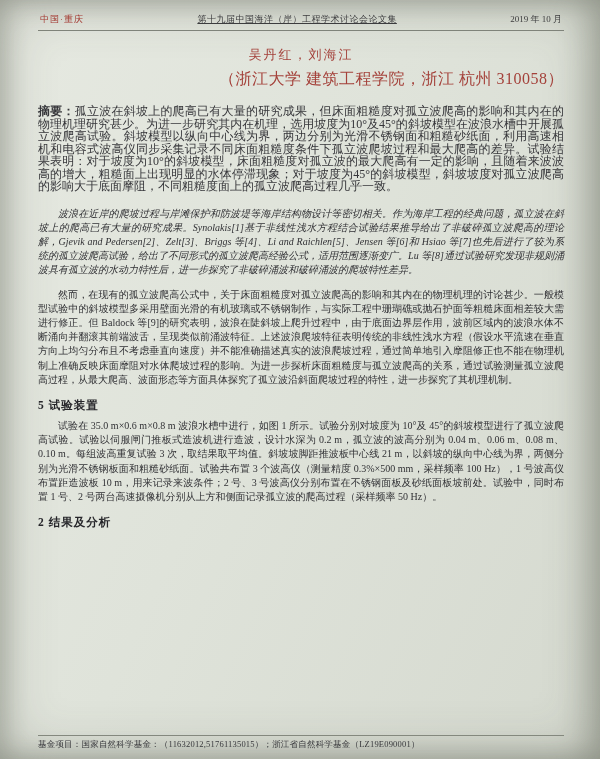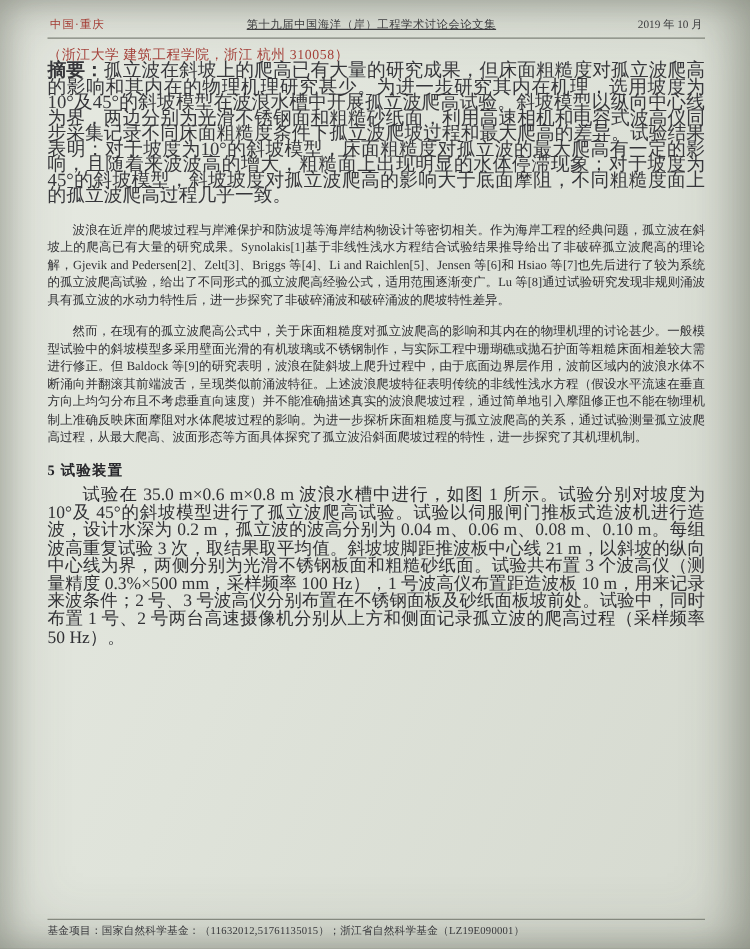--- a/index.html
+++ b/index.html
@@ -46,29 +46,29 @@
   }
   .authors {
     margin-top: 15px;
     text-align: center;
     font-size: 13px;
     color: #a4413a;
     letter-spacing: 2px;
   }
   .affiliation {
     margin-top: 5px;
-    text-align: left;
-    font-size: 11px;
+    text-align: right;
+    font-size: 16px;
     color: #a4413a;
     letter-spacing: 0.5px;
   }
 
   .abstract {
-    margin-top: 0;
-    font-size: 15px;
+    margin-top: 15px;
+    font-size: 12px;
     line-height: 12.5px;
     text-align: justify;
     color: #36363a;
   }
   .abstract .lbl { font-weight: bold; }
   .keywords {
     margin-top: 3px;
     font-size: 9px;
     line-height: 12.5px;
     color: #36363a;
@@ -77,33 +77,33 @@
 
   .body-p {
     margin: 0;
     margin-top: 10px;
     font-size: 10px;
     line-height: 14.2px;
     text-align: justify;
     text-indent: 2em;
     color: #303034;
   }
-  .body-p.first { margin-top: 14px; }
+  .body-p.first { margin-top: 14px; font-style: italic; }
 
   .sec-head {
     margin-top: 11px;
     font-size: 11.5px;
     font-weight: bold;
     letter-spacing: 1px;
     color: #26262a;
   }
   .sec-body {
     margin: 0;
     margin-top: 6px;
-    font-size: 14px;
+    font-size: 10px;
     line-height: 14.2px;
     text-align: justify;
     text-indent: 2em;
     color: #303034;
     font-family: Liberation Serif, serif;
   }
 
   .footer {
     position: absolute;
     left: 38px;
@@ -132,34 +132,36 @@
 
 <div class="page">
 
   <div class="hdr">
     <span class="left">中国·重庆</span>
     <span class="center">第十九届中国海洋（岸）工程学术讨论会论文集</span>
     <span class="right">2019 年 10 月</span>
   </div>
 
 
+  <div class="authors">吴丹红，刘海江</div>
 
   <div class="affiliation">（浙江大学 建筑工程学院，浙江 杭州 310058）</div>
 
   <div class="abstract">
     <span class="lbl">摘要：</span><span>孤立波在斜坡上的爬高已有大量的研究成果，但床面粗糙度对孤立波爬高的影响和其内在的物理机理研究甚少。为进一步研究其内在机理，选用坡度为10°及45°的斜坡模型在波浪水槽中开展孤立波爬高试验。斜坡模型以纵向中心线为界，两边分别为光滑不锈钢面和粗糙砂纸面，利用高速相机和电容式波高仪同步采集记录不同床面粗糙度条件下孤立波爬坡过程和最大爬高的差异。试验结果表明：对于坡度为10°的斜坡模型，床面粗糙度对孤立波的最大爬高有一定的影响，且随着来波波高的增大，粗糙面上出现明显的水体停滞现象；对于坡度为45°的斜坡模型，斜坡坡度对孤立波爬高的影响大于底面摩阻，不同粗糙度面上的孤立波爬高过程几乎一致。</span>
   </div>
 
 
   <p class="body-p first">波浪在近岸的爬坡过程与岸滩保护和防波堤等海岸结构物设计等密切相关。作为海岸工程的经典问题，孤立波在斜坡上的爬高已有大量的研究成果。Synolakis[1]基于非线性浅水方程结合试验结果推导给出了非破碎孤立波爬高的理论解，Gjevik and Pedersen[2]、Zelt[3]、Briggs 等[4]、Li and Raichlen[5]、Jensen 等[6]和 Hsiao 等[7]也先后进行了较为系统的孤立波爬高试验，给出了不同形式的孤立波爬高经验公式，适用范围逐渐变广。Lu 等[8]通过试验研究发现非规则涌波具有孤立波的水动力特性后，进一步探究了非破碎涌波和破碎涌波的爬坡特性差异。</p>
 
   <p class="body-p">然而，在现有的孤立波爬高公式中，关于床面粗糙度对孤立波爬高的影响和其内在的物理机理的讨论甚少。一般模型试验中的斜坡模型多采用壁面光滑的有机玻璃或不锈钢制作，与实际工程中珊瑚礁或抛石护面等粗糙床面相差较大需进行修正。但 Baldock 等[9]的研究表明，波浪在陡斜坡上爬升过程中，由于底面边界层作用，波前区域内的波浪水体不断涌向并翻滚其前端波舌，呈现类似前涌波特征。上述波浪爬坡特征表明传统的非线性浅水方程（假设水平流速在垂直方向上均匀分布且不考虑垂直向速度）并不能准确描述真实的波浪爬坡过程，通过简单地引入摩阻修正也不能在物理机制上准确反映床面摩阻对水体爬坡过程的影响。为进一步探析床面粗糙度与孤立波爬高的关系，通过试验测量孤立波爬高过程，从最大爬高、波面形态等方面具体探究了孤立波沿斜面爬坡过程的特性，进一步探究了其机理机制。</p>
 
   <div class="sec-head">5  试验装置</div>
   <p class="sec-body">试验在 35.0 m×0.6 m×0.8 m 波浪水槽中进行，如图 1 所示。试验分别对坡度为 10°及 45°的斜坡模型进行了孤立波爬高试验。试验以伺服闸门推板式造波机进行造波，设计水深为 0.2 m，孤立波的波高分别为 0.04 m、0.06 m、0.08 m、0.10 m。每组波高重复试验 3 次，取结果取平均值。斜坡坡脚距推波板中心线 21 m，以斜坡的纵向中心线为界，两侧分别为光滑不锈钢板面和粗糙砂纸面。试验共布置 3 个波高仪（测量精度 0.3%×500 mm，采样频率 100 Hz），1 号波高仪布置距造波板 10 m，用来记录来波条件；2 号、3 号波高仪分别布置在不锈钢面板及砂纸面板坡前处。试验中，同时布置 1 号、2 号两台高速摄像机分别从上方和侧面记录孤立波的爬高过程（采样频率 50 Hz）。</p>
 
+  <div class="sec-head">2  结果及分析</div>
 
   <div class="footer">
     <hr class="footer-rule">
     <div class="funding">基金项目：国家自然科学基金：（11632012,51761135015）；浙江省自然科学基金（LZ19E090001）</div>
   </div>
 
 </div>
 
 </body></html>

